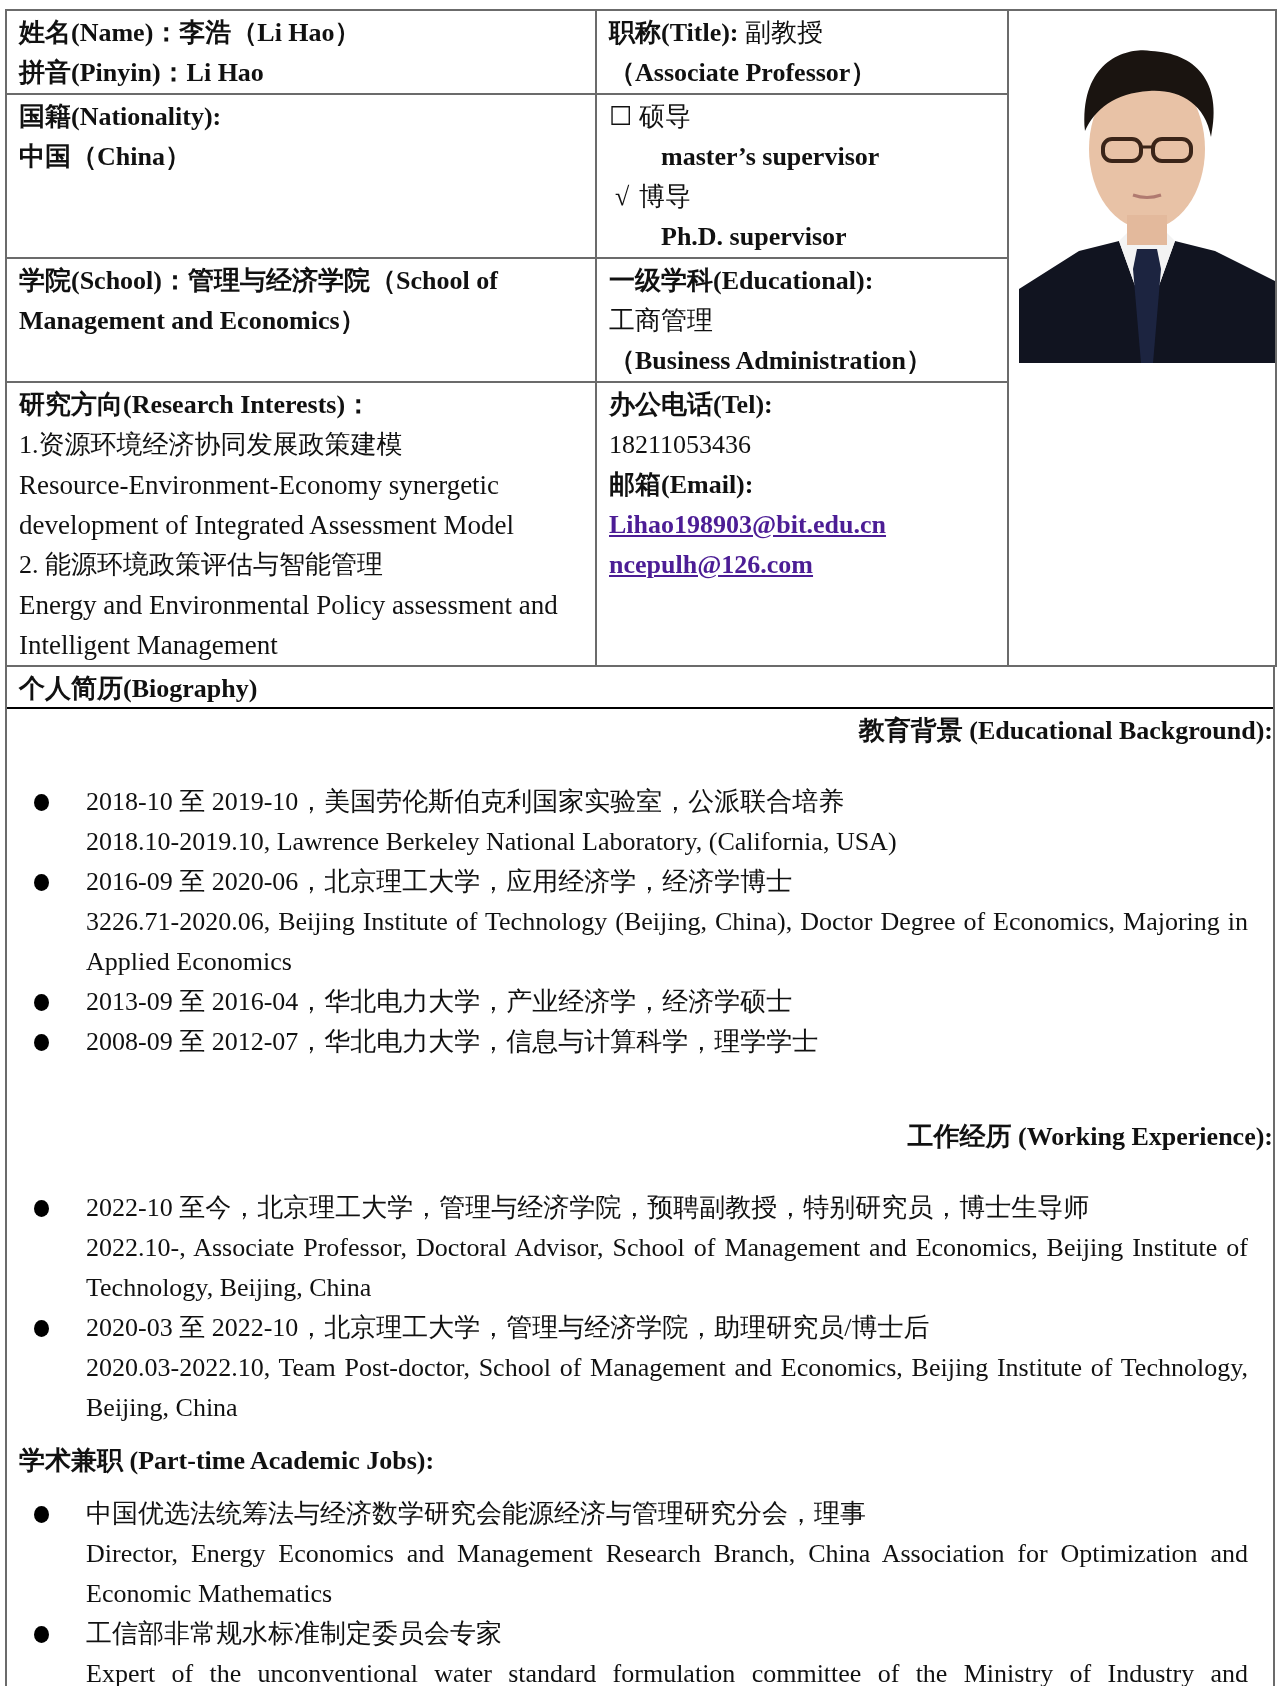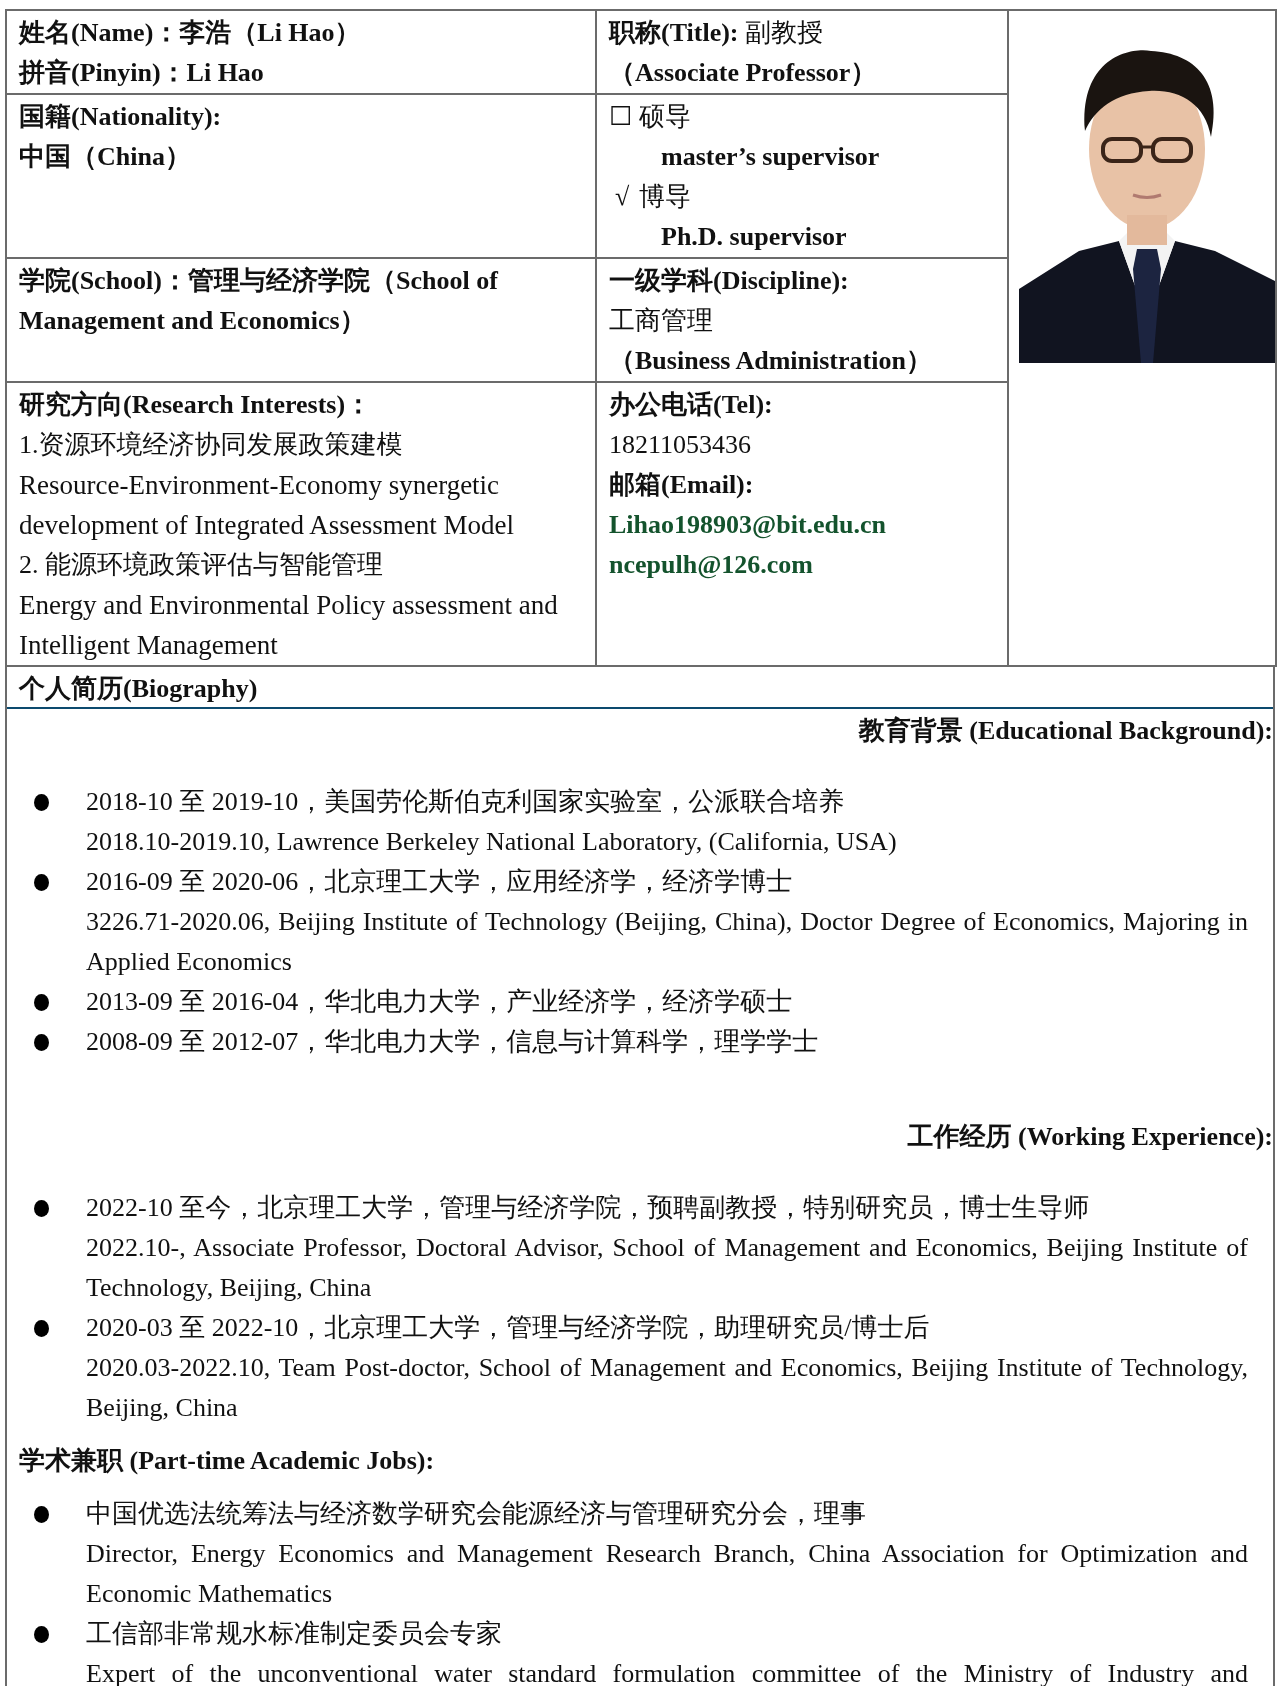--- a/index.html
+++ b/index.html
@@ -4,25 +4,25 @@
 <style>
   html, body { margin:0; padding:0; background:#ffffff; }
   body { width:1282px; height:1686px; position:relative; font-family:"Liberation Serif", "DejaVu Serif", serif; color:#111; overflow:hidden; }
   .sheet { position:absolute; left:5px; top:9px; width:1270px; }
   table.grid { border-collapse:collapse; width:1270px; table-layout:fixed;padding-left:12px; }
   table.grid td { border:2px solid #6b6b6b; vertical-align:top; padding:2px 10px 0 12px; font-size:26px; line-height:40px; }
   .b { font-weight:bold; }
   .small { font-size:27px; line-height:40px; }
   .indent { padding-left:52px; }
   .chk { display:inline-block; width:30px; }
-  a.mail { color:#14532d; font-weight:bold; }
+  a.mail { color:#4c1d95; text-decoration:underline; font-weight:bold; }
   .photo-cell { padding:0 !important; position:relative; }
   .photo { position:absolute; left:10px; top:8px; width:256px; height:344px; background:#fff; overflow:hidden; }
   .bio { border:2px solid #6b6b6b; border-top:none; width:1266px; padding:0 0 30px 0; font-size:26px; line-height:40px; }
-  .bio-head { padding:2px 10px 0 12px; border-bottom:2px solid #0c4a6e; height:38px; }
+  .bio-head { padding:2px 10px 0 12px; border-bottom:2px solid #000000; height:38px; }
   .sec { padding-left:12px; }
   .sec-title { margin-top:2px;text-align:right; }
   .gap { height:18px; }
   .bullets { list-style:none; margin:13px; padding:0; }
   .bullets li { position:relative; padding-left:66px; padding-right:12px; text-align:justify; }
   .bullets li .dot { position:absolute; left:14px; top:12px; width:15px; height:17px; background:#000; border-radius:50%; }
   .bullets li .en { text-align:justify; text-align-last:left; }
   .big-gap { height:40px; }
 </style>
 </head>
@@ -73,21 +73,21 @@
         <div class="b indent">master’s supervisor</div>
         <div><span class="chk" style="padding-left:6px;width:24px">√</span><span>博导</span></div>
         <div class="b indent">Ph.D. supervisor</div>
       </td>
     </tr>
     <tr style="height:112px">
       <td>
         <span class="b">学院(School)：</span><span class="b">管理与经济学院（School of Management and Economics）</span>
       </td>
       <td>
-        <div class="b">一级学科(Discipline):</div>
+        <div class="b">一级学科(Educational):</div>
         <div>工商管理</div>
         <div class="b">（Business Administration）</div>
       </td>
     </tr>
     <tr style="height:278px">
       <td>
         <div class="b">研究方向(Research Interests)：</div>
         <div>1.资源环境经济协同发展政策建模</div>
         <div class="small">Resource-Environment-Economy synergetic development of Integrated Assessment Model</div>
         <div>2. 能源环境政策评估与智能管理</div>

